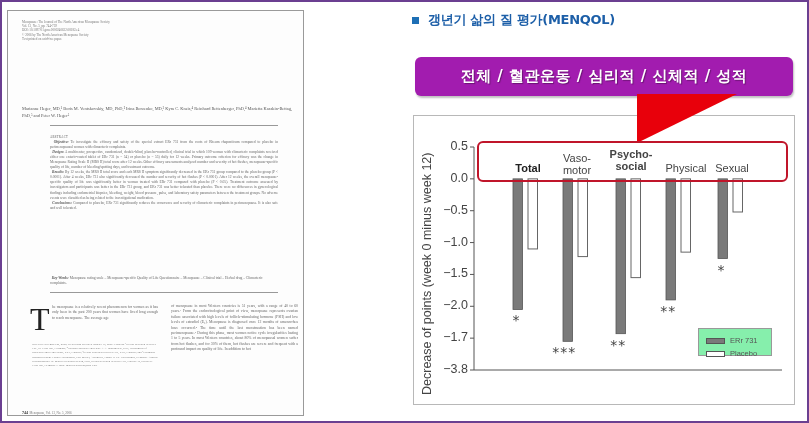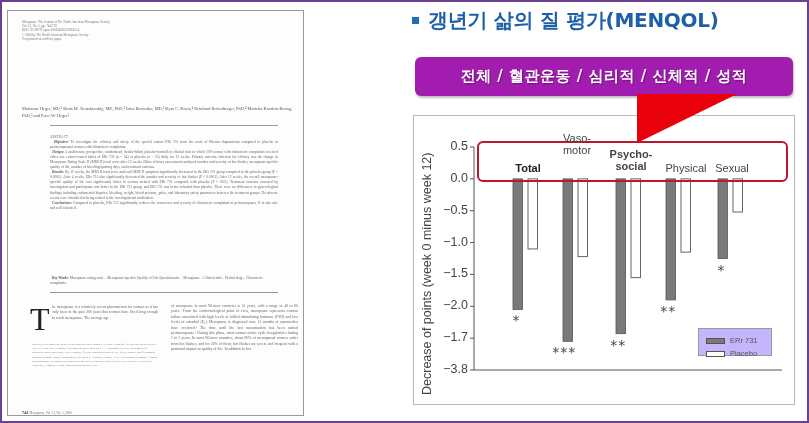--- a/index.html
+++ b/index.html
@@ -59,21 +59,21 @@
   }
   .paper .footer b { color: #333; font-size: 4px; }
 
   
   .slide-title {
     position: absolute; left: 412px; top: 9px; height: 22px;
     display: flex; align-items: center; gap: 9px;
   }
   .bullet { width: 7px; height: 7px; background: #1e6fb5; display: inline-block; }
   .slide-title .text {
-    font-family: "DejaVu Sans", sans-serif; font-weight: bold; font-size: 20px;
+    font-family: "DejaVu Sans", sans-serif; font-weight: bold; font-size: 13px;
     color: #1d5fa8; letter-spacing: -0.3px;
   }
 
   .callout {
     position: absolute; left: 415px; top: 57px; width: 378px; height: 39px;
     background: #a21caf; border-radius: 6px;
     box-shadow: 1px 2px 2px rgba(0,0,0,0.25);
     display: flex; align-items: center; justify-content: center; z-index: 5;
   }
   .callout .text {
@@ -107,21 +107,21 @@
   .ytick {
     position: absolute; width: 40px; text-align: right; font-size: 12.5px; color: #444; z-index: 8;
     font-family: "Liberation Sans", sans-serif;
   }
   .sig {
     position: absolute; font-size: 14px; color: #444; z-index: 8; letter-spacing: 1px;
     font-family: "DejaVu Sans", sans-serif;
   }
   .legend {
     position: absolute; left: 698px; top: 328px; width: 74px; height: 28px;
-    border: 1px solid #999; background: #c4b5fd; z-index: 8; text-decoration: underline;
+    border: 1px solid #999; background: #86efac; z-index: 8; text-decoration: underline;
   }
   .legend .row { position: absolute; left: 7px; display: flex; align-items: center; gap: 5px; font-size: 7.5px; color: #555; }
   .legend .sw { width: 19px; height: 6px; border: 1px solid #555; }
 </style>
 </head>
 <body>
 
 <div class="frame"></div>
 
 <div class="paper">
@@ -195,21 +195,21 @@
     <rect x="681" y="178.85714285714286" width="9.5" height="73.27142857142857" fill="#ffffff" stroke="#666" stroke-width="1"></rect>
     <rect x="718" y="178.85714285714286" width="9.5" height="79.64285714285714" fill="#7a7a7a" stroke="#555" stroke-width="0.8"></rect>
     <rect x="733" y="178.85714285714286" width="9.5" height="33.131428571428586" fill="#ffffff" stroke="#666" stroke-width="1"></rect>
   </svg>
 
 <div class="category-box"></div>
 <div id="cat-labels">
     <div class="cat-label bold" style="width: 60px; left: 498px; top: 162px;">
       <div>Total</div>
     </div>
-    <div class="cat-label" style="width: 60px; left: 547px; top: 132px;">
+    <div class="cat-label" style="width: 60px; left: 547px; top: 152px;">
       <div>Vaso-</div>
       <div>motor</div>
     </div>
     <div class="cat-label" style="width: 60px; left: 601px; top: 148px; font-weight: bold;">
       <div>Psycho-</div>
       <div>social</div>
     </div>
     <div class="cat-label" style="width: 60px; left: 656px; top: 162px;">
       <div>Physical</div>
     </div>

